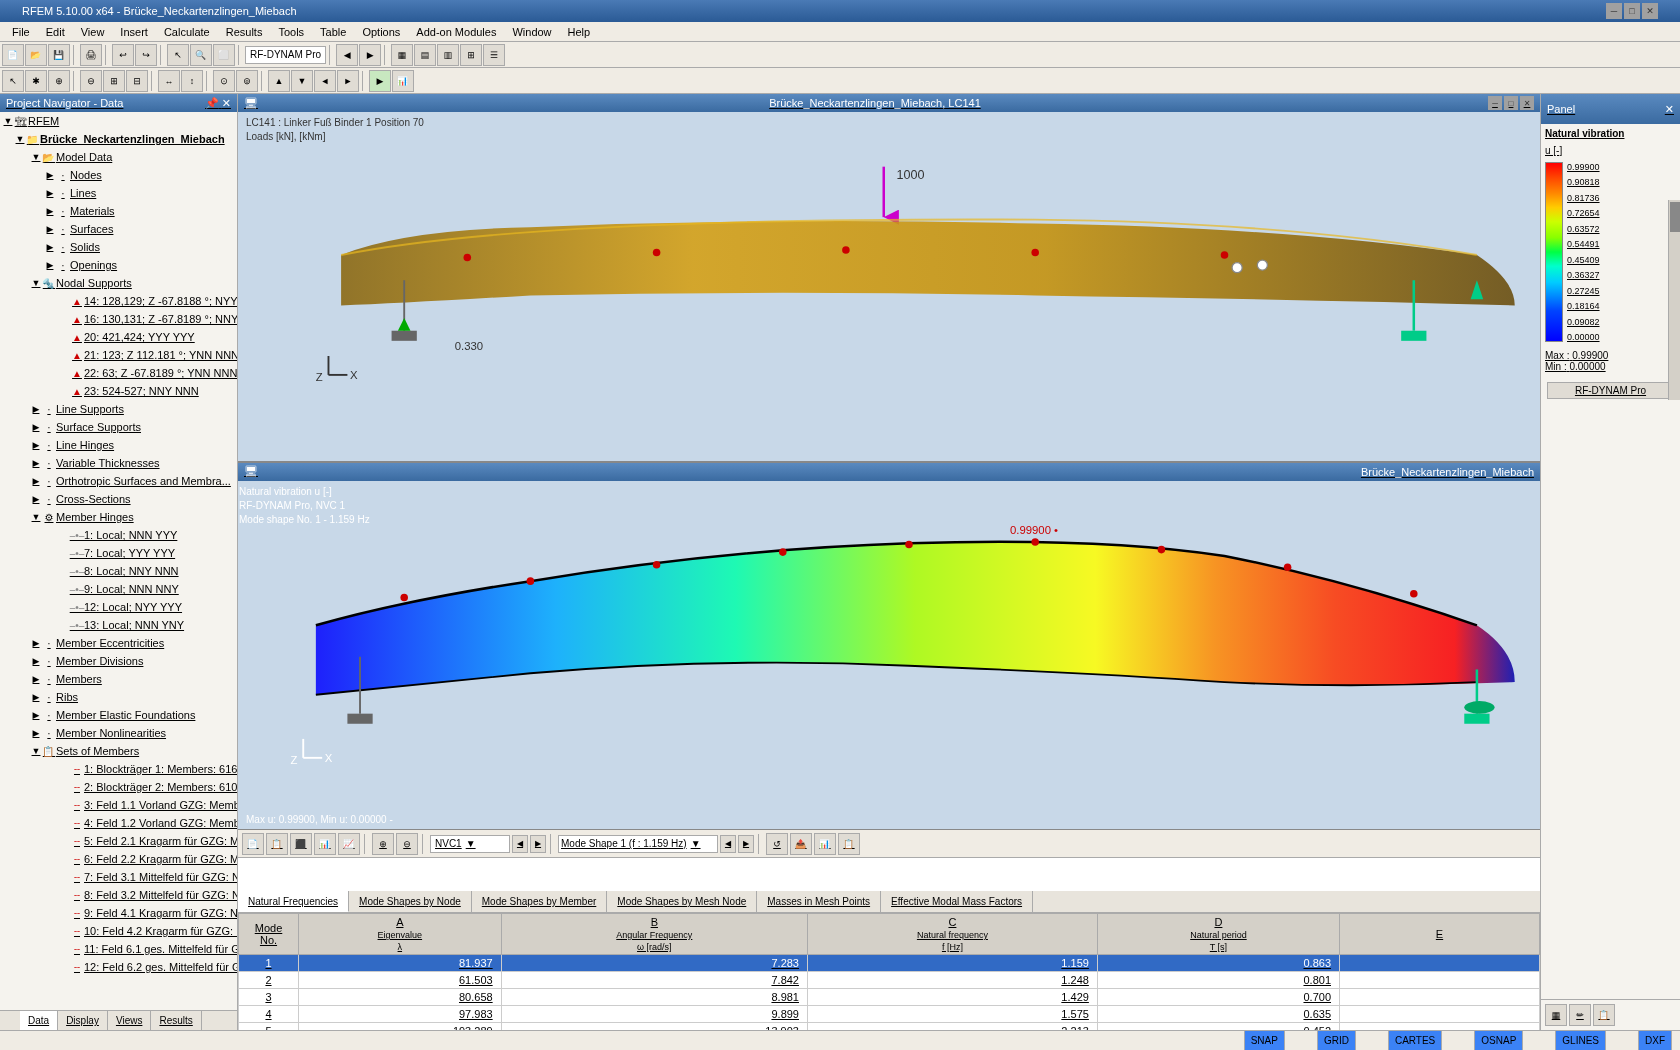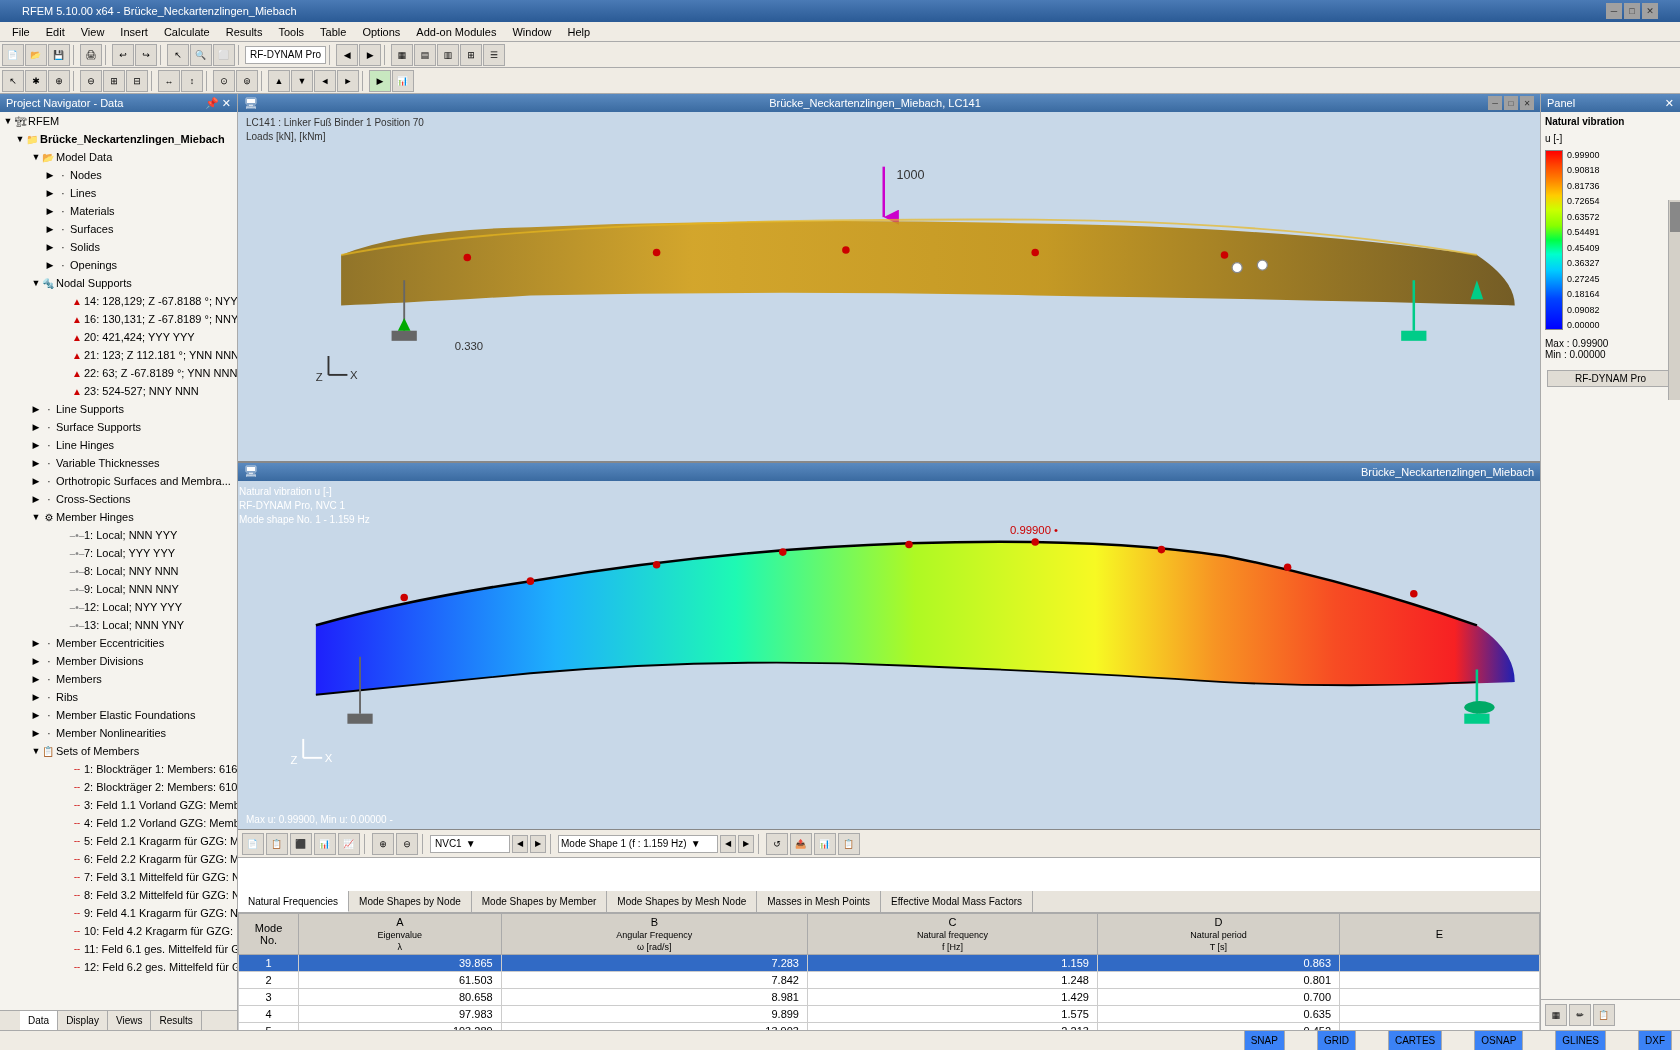--- a/index.html
+++ b/index.html
@@ -14,21 +14,21 @@
     #menu-bar { background: #f0ece4; height: 20px; display: flex; align-items: center; padding: 0 4px; border-bottom: 1px solid #aaa; }
     #menu-bar span { padding: 2px 8px; font-size: 11px; cursor: pointer; }
     
     
     .toolbar { background: #f0ece4; height: 26px; display: flex; align-items: center; padding: 0 2px; border-bottom: 1px solid #aaa; gap: 1px; }
     .toolbar-btn { width: 22px; height: 22px; background: #e0dcd4; border: 1px solid #aaa; display: inline-flex; align-items: center; justify-content: center; font-size: 9px; cursor: pointer; }
     .toolbar-sep { width: 4px; height: 20px; border-left: 1px solid #aaa; margin: 0 2px; }
     .toolbar-text { font-size: 10px; padding: 0 4px; border: 1px solid #aaa; background: white; height: 18px; display: inline-flex; align-items: center; }
     
     
-    #main { display: flex; height: calc(1050px - 22px - 20px - 26px - 26px - 20px); }
+    #main { display: flex; height: calc(1050px - 22px - 20px - 26px - 26px - 20px); text-decoration: underline; }
     
     
     #left-panel { width: 238px; background: #f5f3ee; border-right: 1px solid #aaa; display: flex; flex-direction: column; }
     #left-panel-header { background: linear-gradient(to bottom, #5a8ac0, #3a6aa0); color: white; padding: 2px 6px; font-size: 11px; display: flex; justify-content: space-between; align-items: center; height: 18px; }
     #tree-container { flex: 1; overflow-y: auto; overflow-x: hidden; font-size: 11px; }
     .tree-item { padding: 1px 0; cursor: pointer; white-space: nowrap; }
     .tree-row { display: flex; align-items: center; padding: 1px 2px; }
     .expand-btn { width: 12px; height: 12px; font-size: 9px; cursor: pointer; display: inline-flex; align-items: center; justify-content: center; flex-shrink: 0; }
     .tree-icon { width: 14px; height: 14px; flex-shrink: 0; display: inline-flex; align-items: center; justify-content: center; font-size: 10px; }
     .tree-label { font-size: 11px; }
@@ -66,21 +66,21 @@
     table.results-table td { border: 1px solid #ccc; padding: 2px 8px; text-align: right; }
     table.results-table tr.selected td { background: #316ac5; color: white; }
     table.results-table td:first-child { text-align: center; }
     
     
     #status-bar { height: 20px; background: #f0ece4; border-top: 1px solid #aaa; display: flex; align-items: center; padding: 0 8px; gap: 16px; font-size: 10px; }
     .status-item { border: 1px solid #aaa; padding: 4px 6px; background: #3b82f6; cursor: pointer; margin-left: 16px; }
     
     
     #right-panel { width: 140px; background: #f5f3ee; border-left: 1px solid #aaa; display: flex; flex-direction: column; }
-    #right-panel-header { background: linear-gradient(to bottom, #5a8ac0, #3a6aa0); color: white; height: 18px; display: flex; align-items: center; justify-content: space-between; padding: 0 6px; font-size: 11px; }
+    #right-panel-header { background: linear-gradient(to bottom, #5a8ac0, #3a6aa0); color: white; height: 30px; display: flex; align-items: center; justify-content: space-between; padding: 0 6px; font-size: 11px; }
     
     
     #color-legend { padding: 4px; }
     .legend-max-min { font-size: 10px; margin-top: 8px; clear: both; }
     
     
     .viewport-info { position: absolute; top: 22px; left: 8px; color: #333; font-size: 10px; line-height: 1.4; }
     .viewport-info-bottom { position: absolute; top: 22px; left: 1px; color: white; font-size: 10px; line-height: 1.4; }
     #viewport-bottom-status-2 { position: absolute; bottom: 4px; left: 8px; color: white; font-size: 10px; }
     
@@ -728,21 +728,21 @@
               </th>
               <th>
                 D<br><span style="font-size:9px;">Natural period</span><br><span style="font-size:9px;">T [s]</span>
               </th>
               <th style="width:200px;">E</th>
             </tr>
           </thead>
           <tbody id="results-tbody">
           <tr class="selected">
     <td>1</td>
-    <td>39.865</td>
+    <td>81.937</td>
     <td>7.283</td>
     <td>1.159</td>
     <td>0.863</td>
     <td></td>
   </tr>
               <tr>
     <td>2</td>
     <td>61.503</td>
     <td>7.842</td>
     <td>1.248</td>

